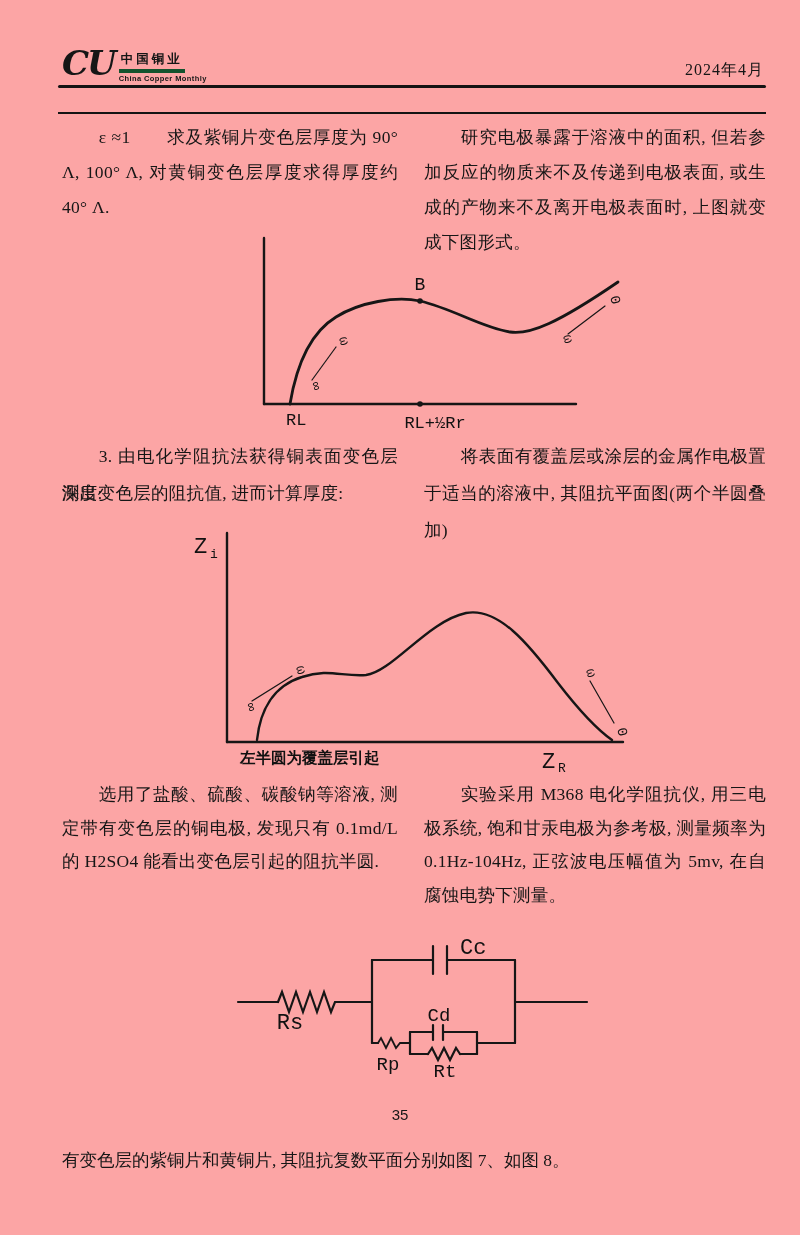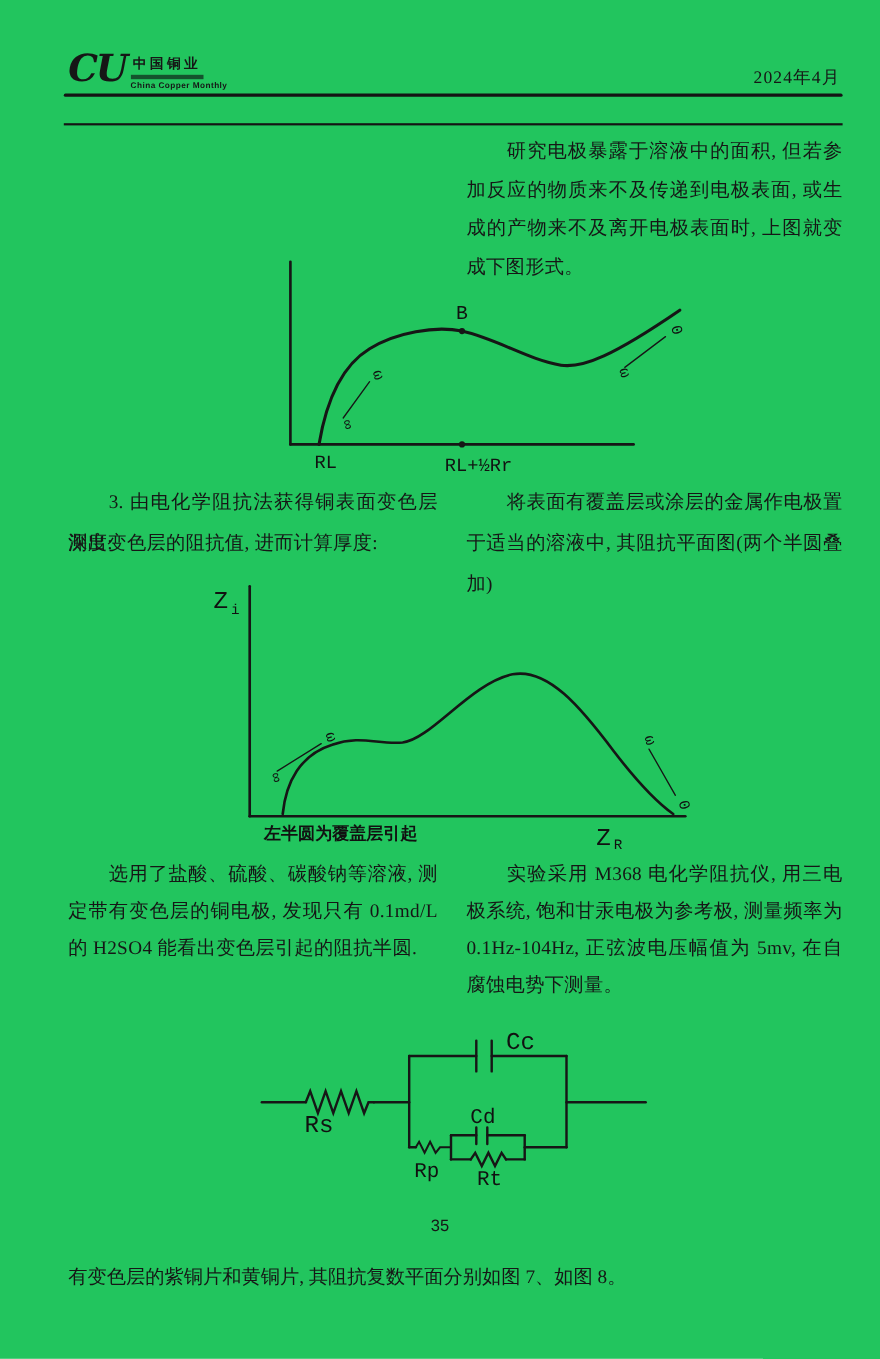--- a/index.html
+++ b/index.html
@@ -1,19 +1,19 @@
 <!DOCTYPE html>
 <html><head>
 <meta charset="utf-8">
 <style>
   html,body{margin:0;padding:0;}
   body{background:#e8e8e8;}
   .page{
     position:relative; width:800px; height:1235px; margin:0 auto;
-    background:#22c55e; overflow:hidden;
+    background:#fca5a5; overflow:hidden;
     font-family:"Liberation Serif", serif; color:#161616;
   }
   
   .logo{position:absolute; left:62px; top:46px; display:flex; align-items:flex-start;}
   .logo-cu{font-family:"DejaVu Serif", serif; font-style:italic; font-weight:bold;
     font-size:34px; line-height:34px; letter-spacing:-2px;}
   .logo-txt{margin-left:4px; margin-top:3px;}
   .logo-cn{font-size:12.5px; font-weight:bold; letter-spacing:3px;
     border-bottom:4px solid #14532d; padding:0 2px 1px 2px; display:inline-block;}
   .logo-en{font-size:7.5px; font-weight:bold; letter-spacing:0.4px; margin-top:1px;
@@ -48,20 +48,21 @@
     <div class="logo-cu">CU</div>
     <div class="logo-txt">
       <div class="logo-cn">中国铜业</div>
       <div class="logo-en">China Copper Monthly</div>
     </div>
   </div>
   <div class="issue-date">2024年4月</div>
   <div class="rule rule1"></div>
   <div class="rule rule2"></div>
 
+  <div class="para col-l indent" style="top:120px;">ε ≈1　　求及紫铜片变色层厚度为 90° Λ, 100° Λ, 对黄铜变色层厚度求得厚度约 40° Λ.</div>
   <div class="para col-r indent" style="top:120px;">研究电极暴露于溶液中的面积, 但若参加反应的物质来不及传递到电极表面, 或生成的产物来不及离开电极表面时, 上图就变成下图形式。</div>
 
   <div class="diag" style="left:228px; top:230px;">
     <svg width="420" height="212" viewBox="0 0 420 212">
       <g stroke="#161616" fill="none" stroke-linecap="round">
         <path d="M36,8 L36,174" stroke-width="2.4"></path>
         <path d="M36,174 L348,174" stroke-width="2.4"></path>
         <path d="M62,174 C68,138 80,104 108,87 C132,72 168,66 192,71 C226,79 252,97 282,102 C302,105 330,93 390,52" stroke-width="2.8"></path>
         <path d="M84,150 L108,117" stroke-width="1.2"></path>
         <path d="M340,104 L377,76" stroke-width="1.2"></path>

